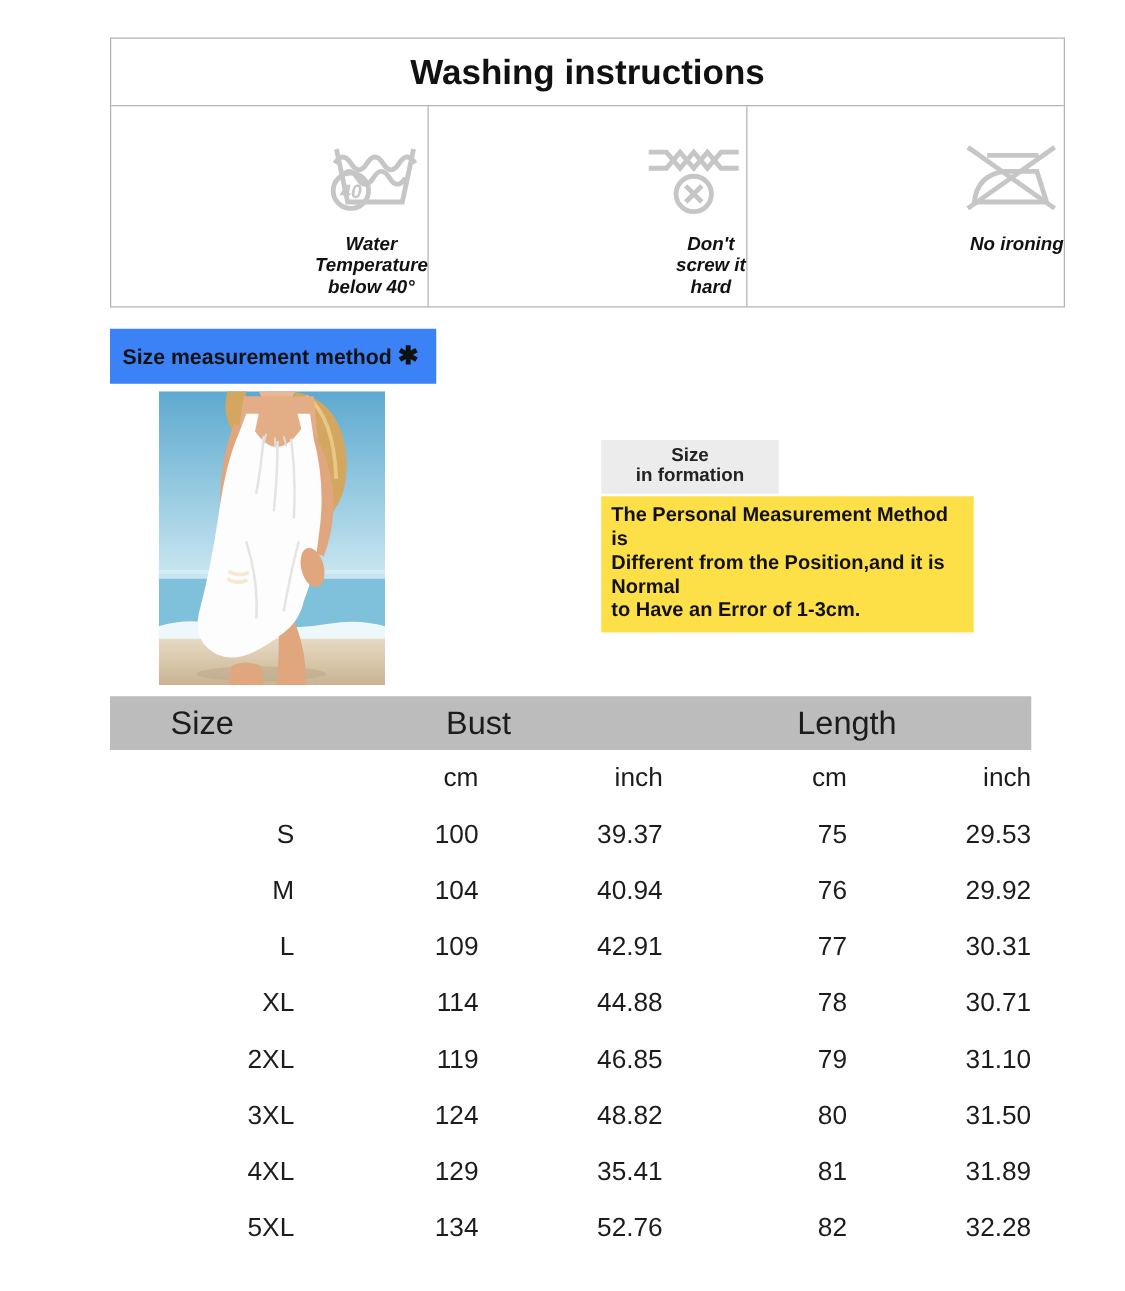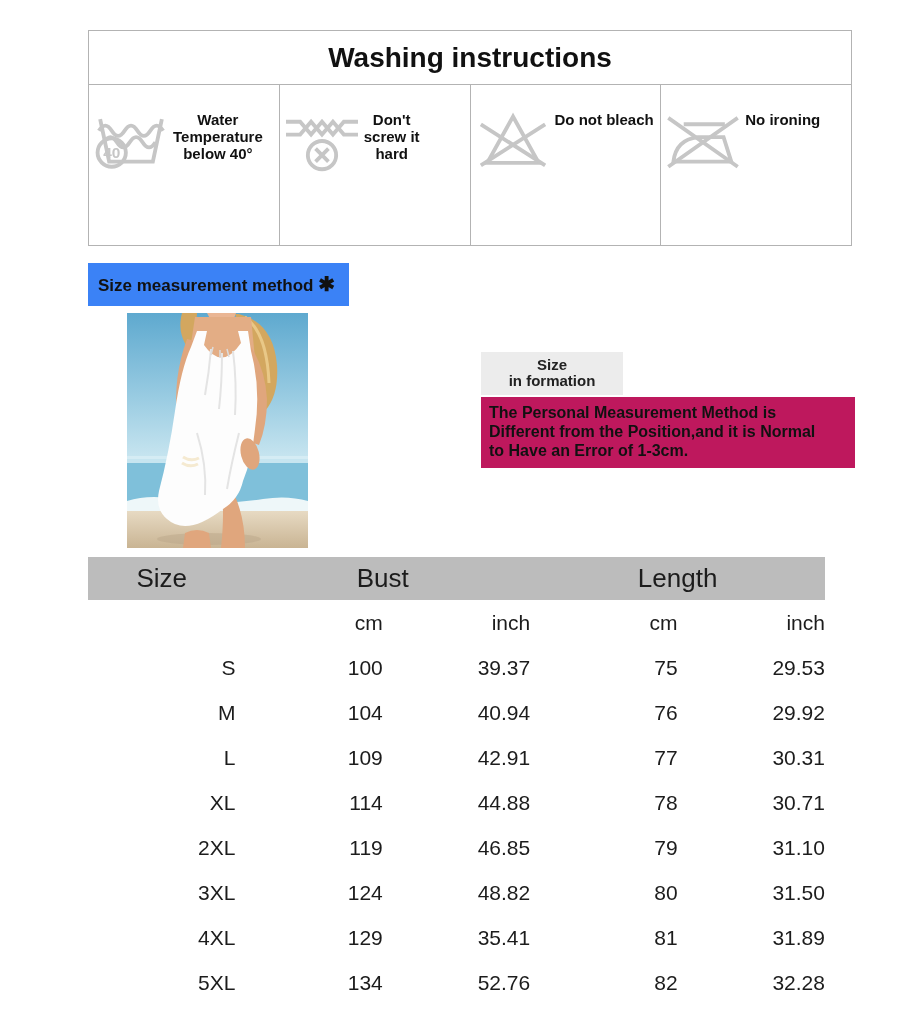--- a/index.html
+++ b/index.html
@@ -5,42 +5,42 @@
   html,body{margin:0;padding:0;background:#fff;}
   .page{position:relative;width:900px;height:1033px;background:#fff;overflow:hidden;
         font-family:"Liberation Sans",sans-serif;color:#1a1a1a;}
   .line{display:block;}
 
   
   .wash-box{position:absolute;left:88px;top:30px;width:762px;border:1px solid #b3b3b3;background:#fff;}
   .wash-title{height:53px;display:flex;align-items:center;justify-content:center;
               font-size:28px;font-weight:700;letter-spacing:0px;border-bottom:1px solid #b3b3b3;color:#111;}
   .wash-cells{display:flex;height:160px;}
-  .wash-cell{flex:1 1 0;display:flex;flex-direction:row;align-items:flex-start;
-             border-right:1px solid #b3b3b3;padding-top:18px;box-sizing:border-box;}
+  .wash-cell{flex:1 1 0;display:flex;flex-direction:column;align-items:flex-end;
+             border-right:1px solid #b3b3b3;padding-top:18px;box-sizing:border-box;font-style:italic;}
   .wash-cell:last-child{border-right:none;}
   .wash-icon{height:76px;display:flex;align-items:center;justify-content:center;}
   .wash-label{margin-top:8px;text-align:center;font-size:15px;line-height:17px;font-weight:700;color:#111;}
   svg .sym{stroke:#c6c6c6;stroke-width:3;fill:none;}
   svg text{font-family:"Liberation Sans",sans-serif;}
 
   
   .size-method{position:absolute;left:88px;top:263px;background:#3b82f6;
                padding:9px 14px 10px 10px;font-size:17px;font-weight:700;color:#111;}
   .size-method .star{font-size:20px;}
 
   
   .photo{position:absolute;left:127px;top:313px;width:181px;height:235px;}
 
   
   .info-box{position:absolute;left:481px;top:352px;width:142px;background:#ececec;
             text-align:center;font-size:15px;line-height:16px;font-weight:600;
             padding:5px 0 6px;color:#222;}
-  .note-box{position:absolute;left:481px;top:397px;width:374px;box-sizing:border-box;
-            background:#be185d;padding:6px 6px 8px 8px;font-size:16px;line-height:19px;
+  .note-box{position:absolute;left:481px;top:397px;width:298px;box-sizing:border-box;
+            background:#fde047;padding:6px 6px 8px 8px;font-size:16px;line-height:19px;
             font-weight:700;color:#111;}
 
   
   .size-table{position:absolute;left:88px;top:557px;width:737px;}
   .thead{height:43px;background:#bcbcbc;display:grid;grid-template-columns:repeat(5,1fr);
          align-items:center;font-size:26px;color:#1c1c1c;}
   .g{text-align:center;}
   .g1{grid-column:1;}
   .g2{grid-column:2 / span 2;}
   .g3{grid-column:4 / span 2;text-align:center;}
@@ -103,30 +103,20 @@
         <div class="wash-cell">
           <div class="wash-icon">
             <svg width="84" height="72" viewBox="0 0 64 56">
               <use href="#dont-wring-icon"></use>
             </svg>
           </div>
           <div class="wash-label">
             <span class="line">Don't</span>
             <span class="line">screw it</span>
             <span class="line">hard</span>
-          </div>
-        </div>
-        <div class="wash-cell">
-          <div class="wash-icon">
-            <svg width="84" height="72" viewBox="0 0 64 56">
-              <use href="#no-bleach-icon"></use>
-            </svg>
-          </div>
-          <div class="wash-label">
-            <span class="line">Do not bleach</span>
           </div>
         </div>
         <div class="wash-cell">
           <div class="wash-icon">
             <svg width="84" height="72" viewBox="0 0 64 56">
               <use href="#no-iron-icon"></use>
             </svg>
           </div>
           <div class="wash-label">
             <span class="line">No ironing</span>

